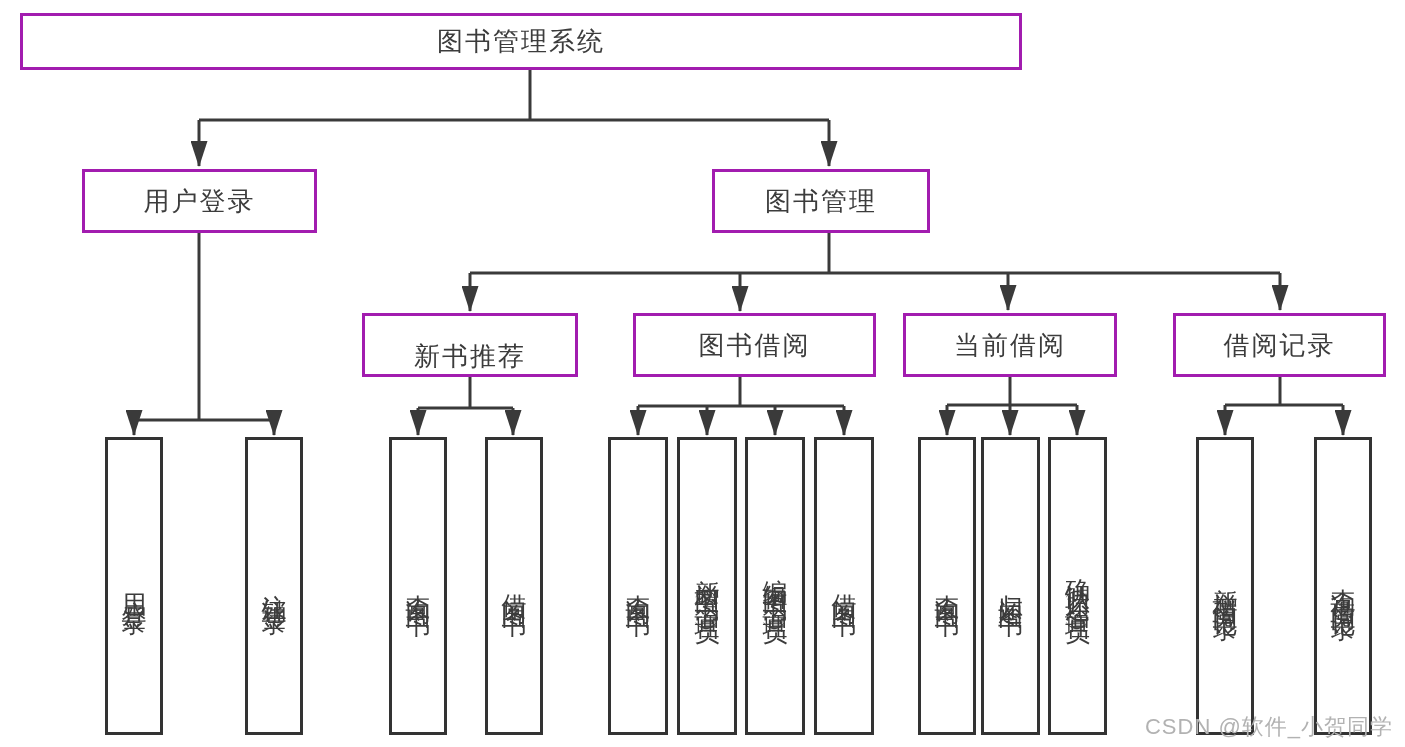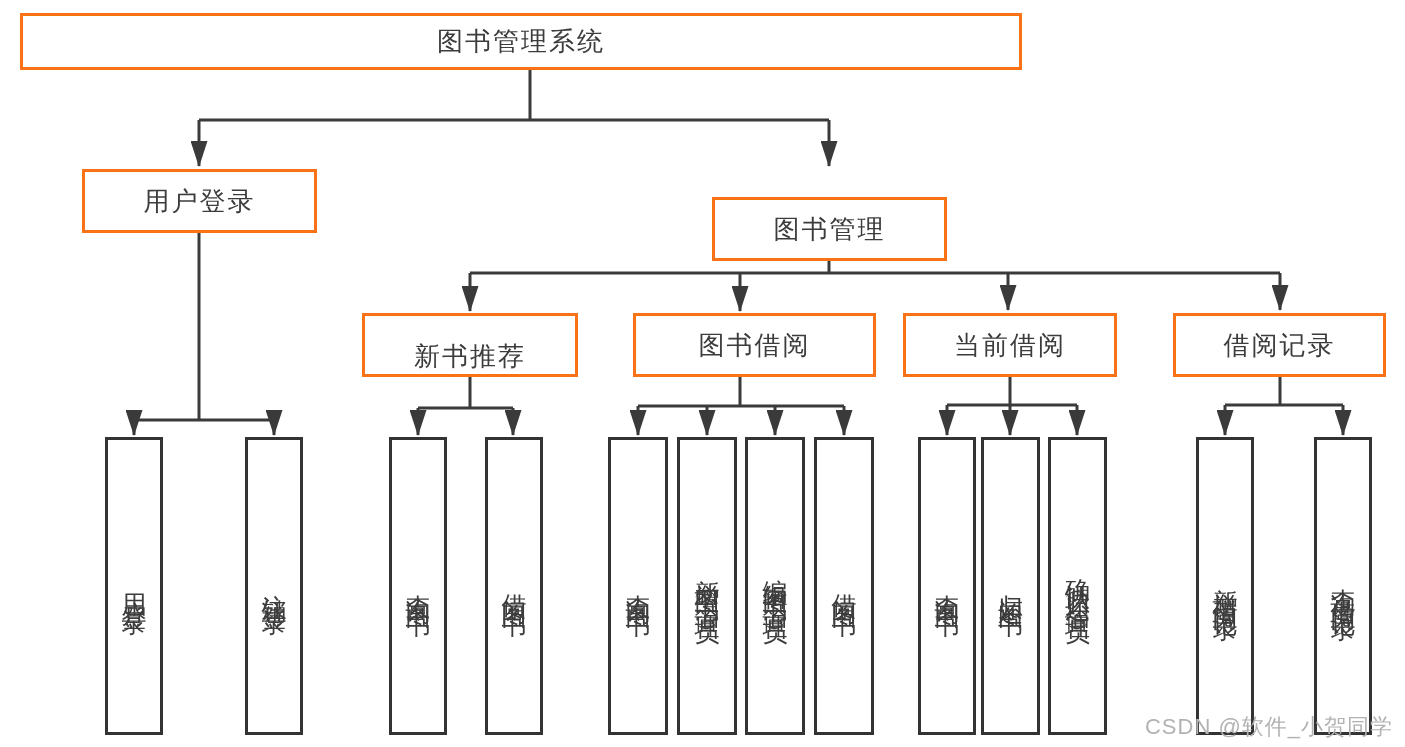--- a/index.html
+++ b/index.html
@@ -18,21 +18,21 @@
   #wires {
     position: absolute;
     left: 0;
     top: 0;
     width: 1405px;
     height: 747px;
   }
   .hbox {
     position: absolute;
     box-sizing: border-box;
-    border: 3px solid #f97316;
+    border: 3px solid #a21caf;
     background: #ffffff;
     display: flex;
     align-items: center;
     justify-content: center;
     color: #3c3c3c;
     font-size: 26px;
     letter-spacing: 2px;
     white-space: nowrap;
   }
   .vbox {
@@ -124,21 +124,21 @@
     <path class="wire" marker-end="url(#arrow)" d="M1343,405 L1343,435"></path>
   </svg>
 
   <div class="hbox" style="left:20px; top:13px; width:1002px; height:57px;">
     <span>图书管理系统</span>
   </div>
 
   <div class="hbox" style="left:82px; top:169px; width:235px; height:64px;">
     <span>用户登录</span>
   </div>
-  <div class="hbox" style="left:712px; top:169px; width:235px; height:64px;margin-top:28px;">
+  <div class="hbox" style="left:712px; top:169px; width:218px; height:64px;">
     <span>图书管理</span>
   </div>
 
   <div class="hbox" style="left:362px; top:313px; width:216px; height:64px;align-items:flex-end;">
     <span>新书推荐</span>
   </div>
   <div class="hbox" style="left:633px; top:313px; width:243px; height:64px;">
     <span>图书借阅</span>
   </div>
   <div class="hbox" style="left:1173px; top:313px; width:213px; height:64px;">

